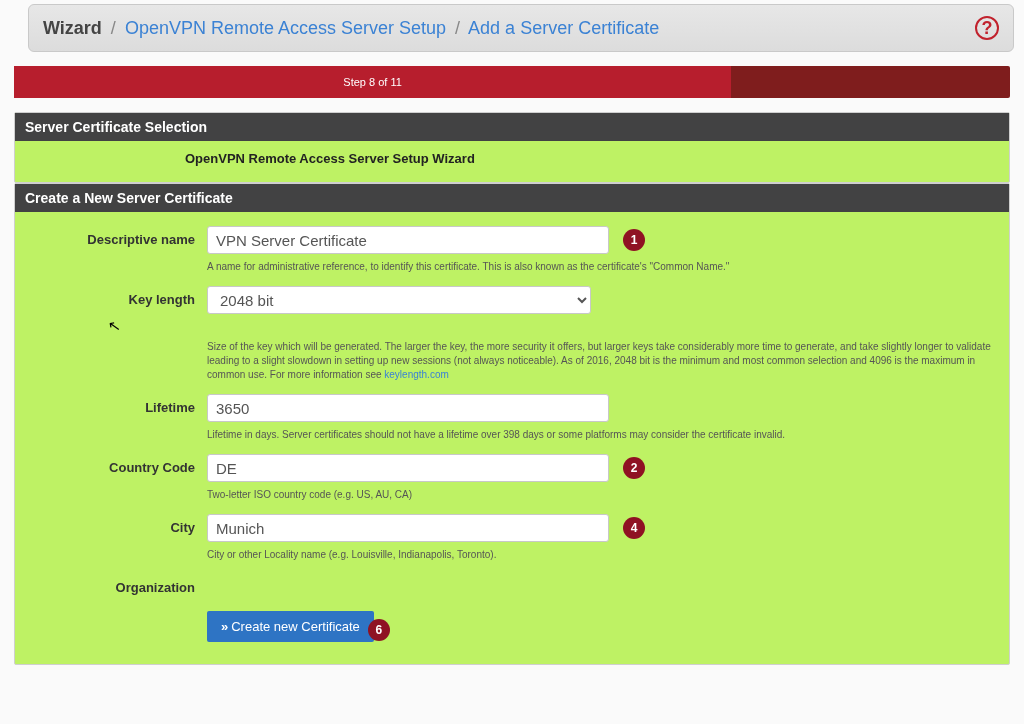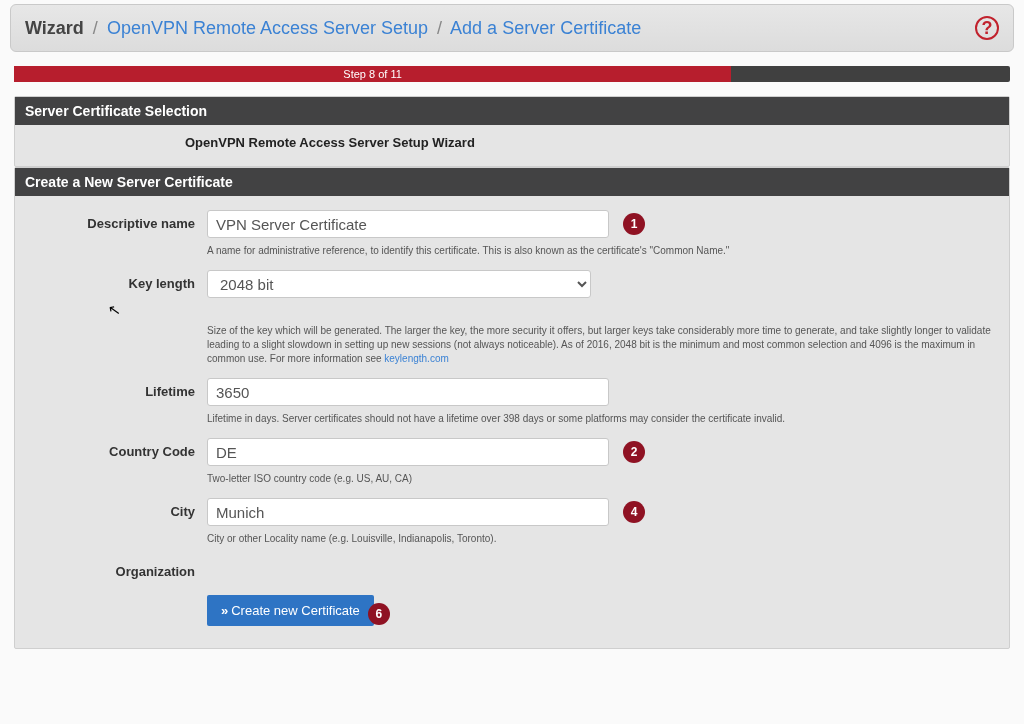--- a/index.html
+++ b/index.html
@@ -16,42 +16,42 @@
     --page:#fafafa;
     --head-grad-a:#e7e7e7;
     --head-grad-b:#dcdcdc;
   }
   html,body{margin:0;padding:0;background:var(--page);font-family:"Segoe UI",Arial,sans-serif;font-size:13px;color:var(--text);}
   body{width:1024px;}
   .wrap{padding:0;}
 
   
   .header-bar{
-    margin:4px 10px 0 10px;
+    margin:4px 10px 0 28px;
     height:46px;
     border:1px solid #c9c9c9;
     border-radius:6px;
     background:linear-gradient(var(--head-grad-a),var(--head-grad-b));
     display:flex;align-items:center;justify-content:space-between;
     padding:0 14px 0 14px;
   }
   .crumbs{font-size:18px;}
   .crumbs .root{color:#444;font-weight:600;}
   .crumbs .sep{color:#888;margin:0 4px;}
   .crumbs .lnk{color:var(--link);font-weight:400;}
   .crumbs .cur{color:var(--link);}
   .help{color:#c1222d;font-size:18px;font-weight:700;width:20px;height:20px;border:2px solid #c1222d;border-radius:50%;display:flex;align-items:center;justify-content:center;cursor:pointer;}
 
   
-  .progress-shell{margin:14px 14px 0 14px;height:16px;background:#404040;border-radius:2px;position:relative;padding-left:30px;}
+  .progress-shell{margin:14px 14px 0 14px;height:32px;background:#7f1d1d;border-radius:2px;position:relative;padding-left:30px;}
   .progress-fill{position:absolute;left:0;top:0;height:100%;background:var(--redbar);}
   .progress-label{position:absolute;left:0;top:0;height:100%;display:flex;align-items:center;justify-content:center;color:#fff;font-size:11px;width:var(--pw);}
 
   
-  .panel{margin:14px 14px 0 14px;border:1px solid #cfcfcf;border-radius:2px;background:#e5e5e5;}
+  .panel{margin:14px 14px 0 14px;border:1px solid #cfcfcf;border-radius:2px;background:#bef264;}
   .panel-h{background:var(--panel);color:#fff;font-weight:600;font-size:14px;padding:6px 10px;}
   .panel-body{padding:8px 10px 8px 10px;}
   .center-note{padding:10px 0 16px 170px;color:#222;font-weight:bold;}
 
   
   .row{display:flex;align-items:flex-start;padding:6px 0;}
   .lbl{flex:0 0 170px;text-align:right;padding:6px 12px 0 0;font-weight:700;color:#333;font-size:13px;}
   .fld{flex:1;}
   .ctl{width:384px;height:26px;border:1px solid var(--border);border-radius:3px;padding:0 8px;font-size:15px;color:#555;background:#fff;}
   select.ctl{height:28px;}

